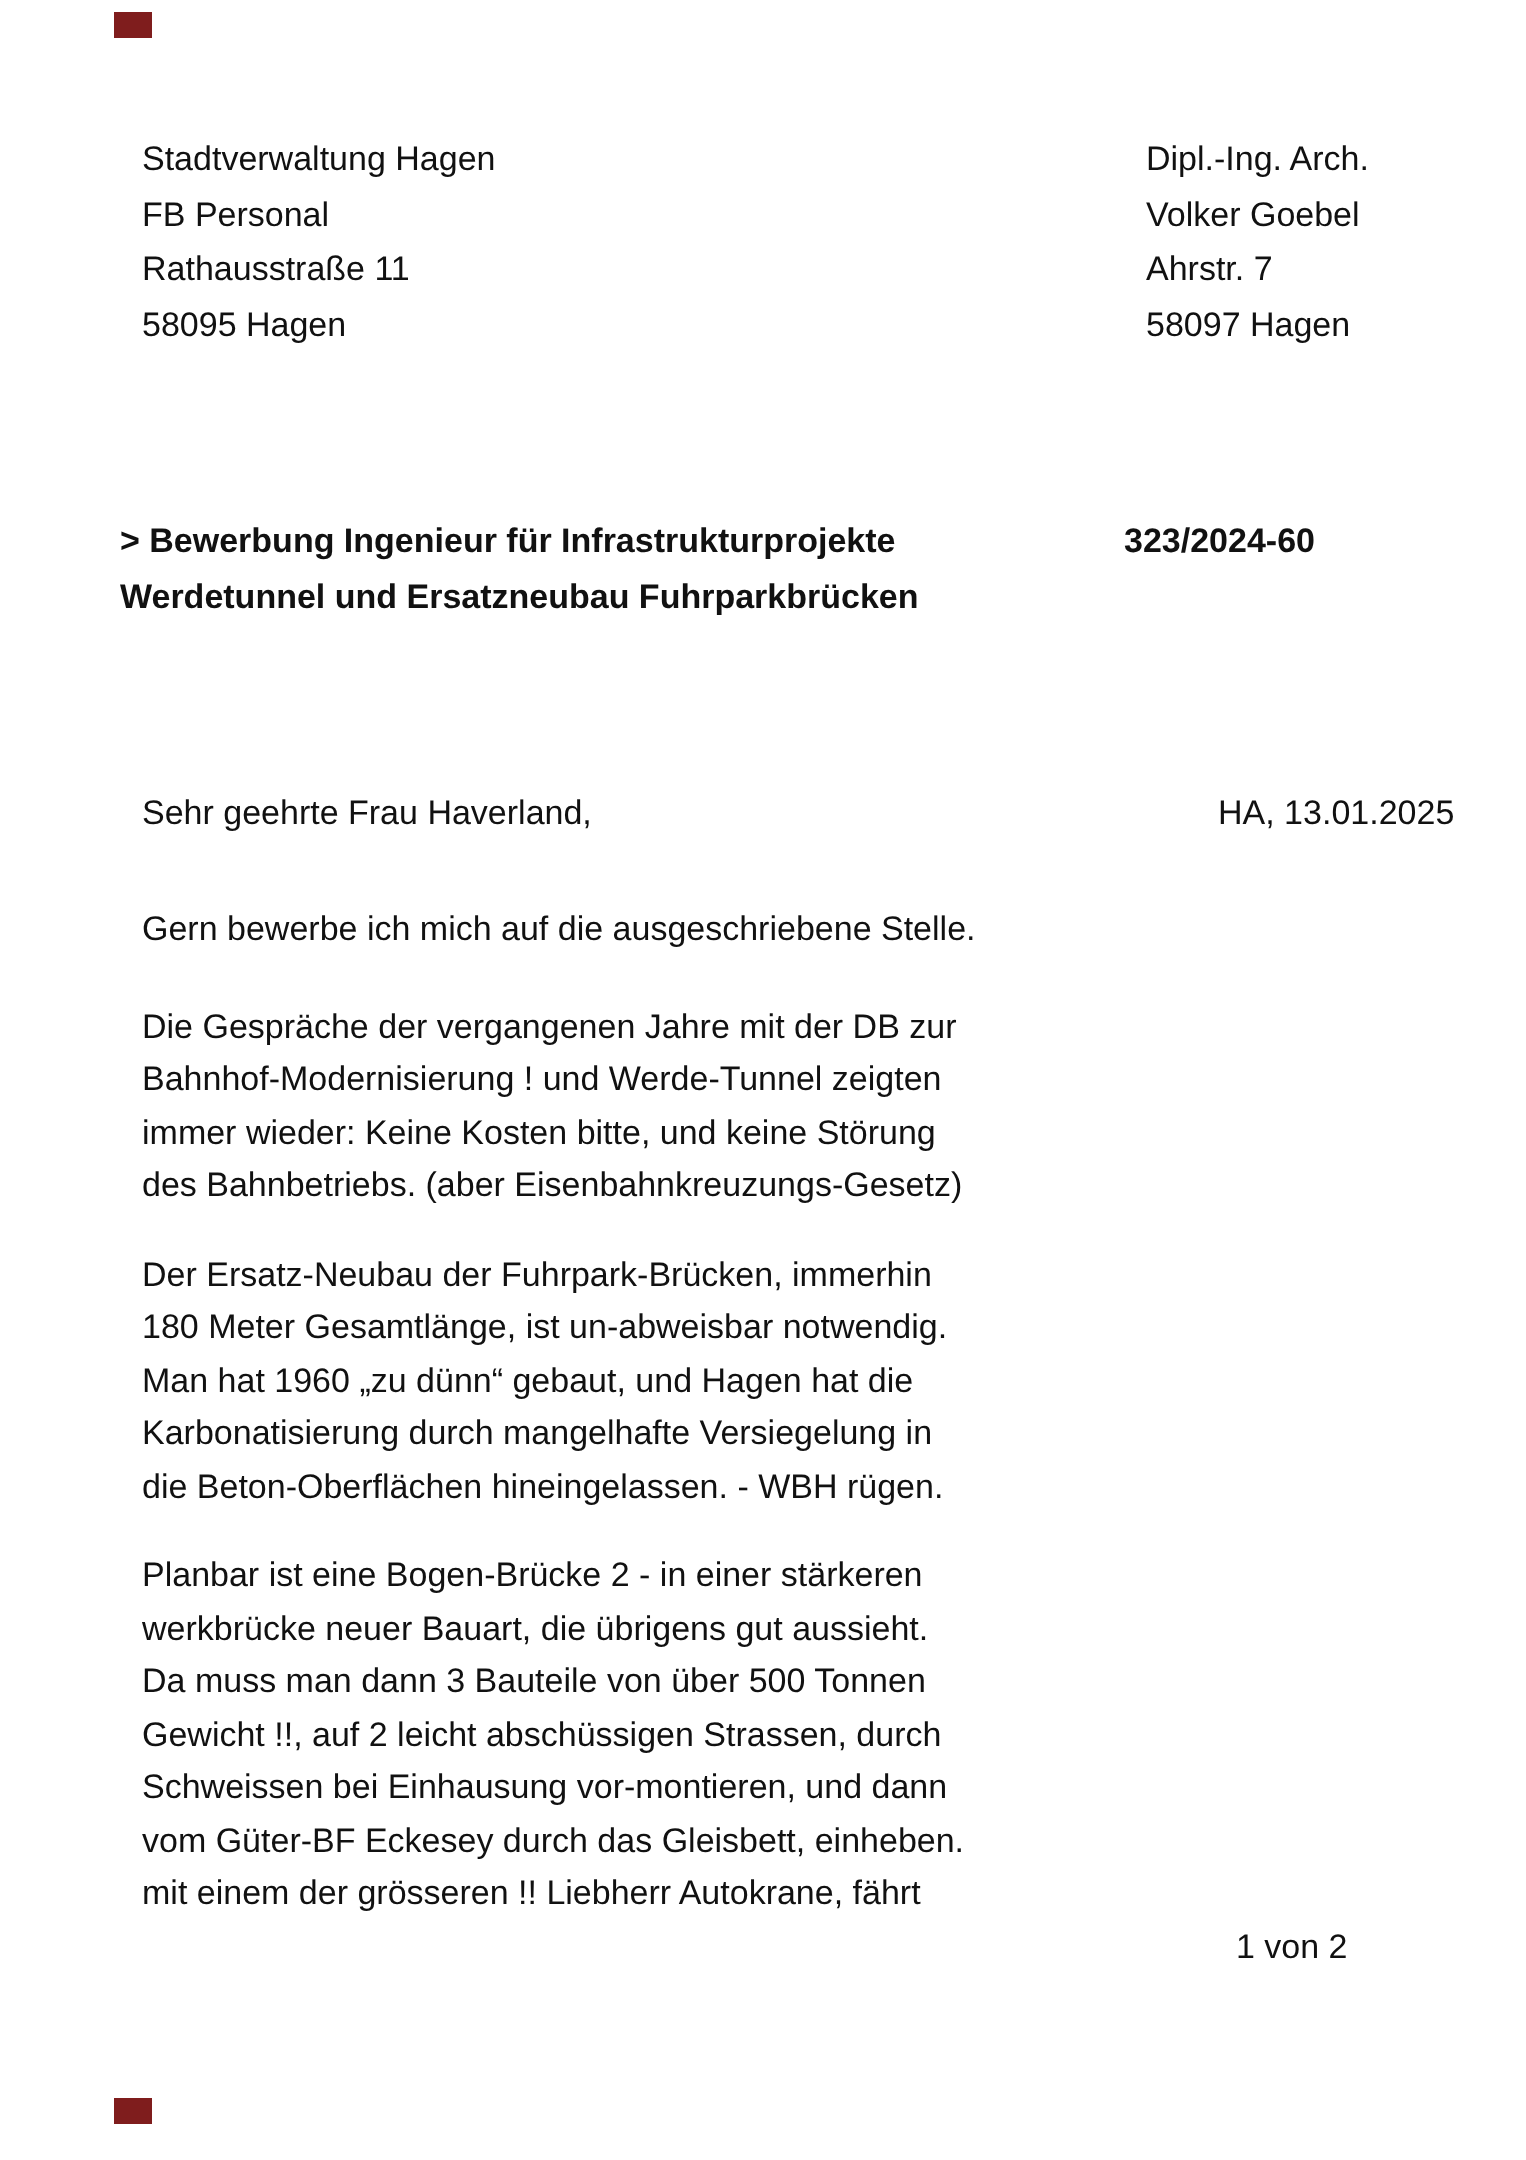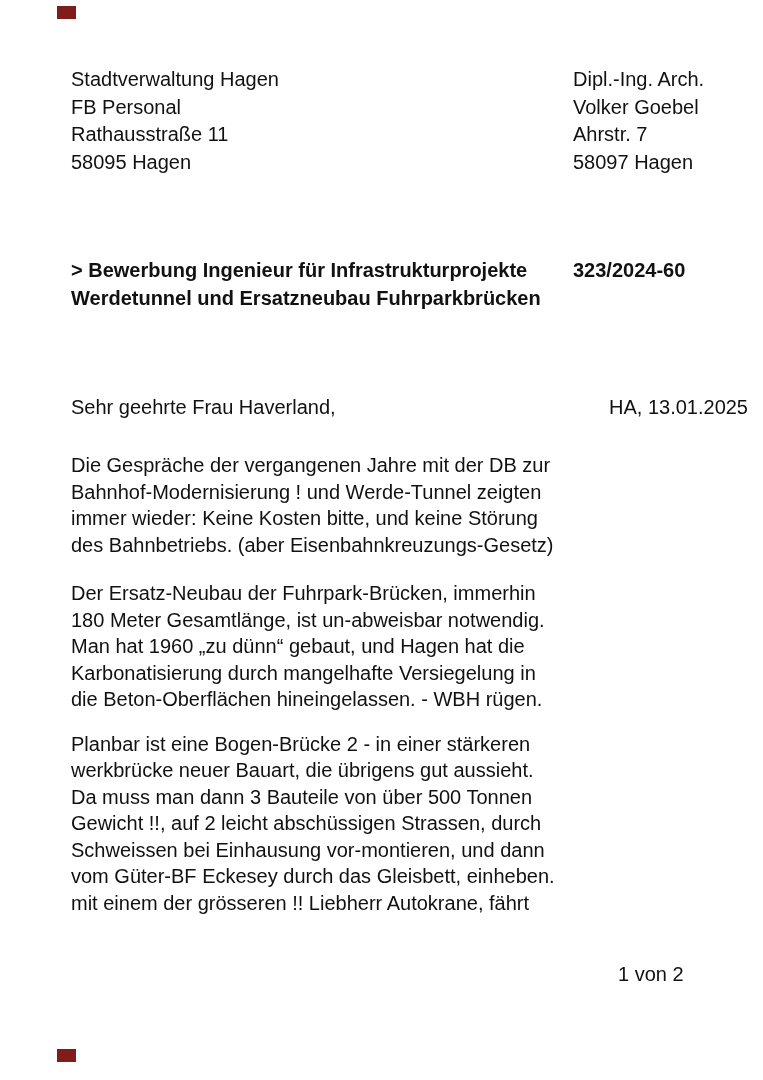--- a/index.html
+++ b/index.html
@@ -7,21 +7,21 @@
     padding: 0;
     background: #ffffff;
   }
   .page {
     position: relative;
     width: 763px;
     height: 1080px;
     background: var(--bg, #ffffff);
     color: var(--text, #111111);
     font-family: "Liberation Sans", "DejaVu Sans", sans-serif;
-    font-size: 20px;
+    font-size: 17px;
     overflow: hidden;
   }
   .corner-mark {
     position: absolute;
     left: 57px;
     width: 19px;
     height: 13px;
     background: var(--corner_mark, #7f1d1d);
   }
   .corner-mark.top { top: 6px; }
@@ -31,21 +31,21 @@
     position: absolute;
     top: 66px;
     line-height: 27.7px;
     white-space: nowrap;
   }
   .addr.recipient { left: 71px; }
   .addr.sender { left: 573px; }
 
   .subject {
     position: absolute;
-    left: 71px;
+    left: 60px;
     top: 257px;
     right: 0;
     font-weight: bold;
     line-height: 27.5px;
     white-space: nowrap;
   }
   .subject .ref {
     position: absolute;
     left: 502px;
     top: 0;
@@ -114,20 +114,23 @@
     <div>Werdetunnel und Ersatzneubau Fuhrparkbrücken</div>
   </div>
 
   <div class="salutation-row">
     <span>Sehr geehrte Frau Haverland,</span>
     <span class="date">HA, 13.01.2025</span>
   </div>
 
   <div class="letter-body">
       <div class="paragraph">
+        <div class="line">Gern bewerbe ich mich auf die ausgeschriebene Stelle.</div>
+      </div>
+      <div class="paragraph">
         <div class="line">Die Gespräche der vergangenen Jahre mit der DB zur</div>
         <div class="line">Bahnhof-Modernisierung ! und Werde-Tunnel zeigten</div>
         <div class="line">immer wieder: Keine Kosten bitte, und keine Störung</div>
         <div class="line">des Bahnbetriebs. (aber Eisenbahnkreuzungs-Gesetz)</div>
       </div>
       <div class="paragraph">
         <div class="line">Der Ersatz-Neubau der Fuhrpark-Brücken, immerhin</div>
         <div class="line">180 Meter Gesamtlänge, ist un-abweisbar notwendig.</div>
         <div class="line">Man hat 1960 „zu dünn“ gebaut, und Hagen hat die</div>
         <div class="line">Karbonatisierung durch mangelhafte Versiegelung in</div>

